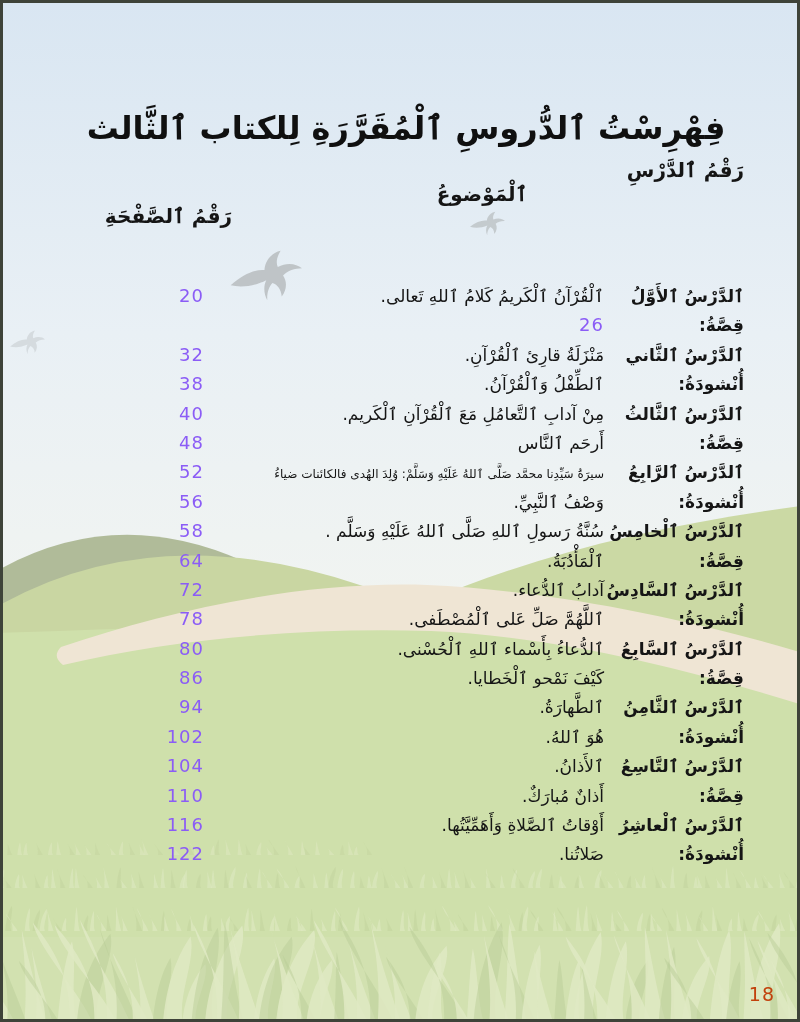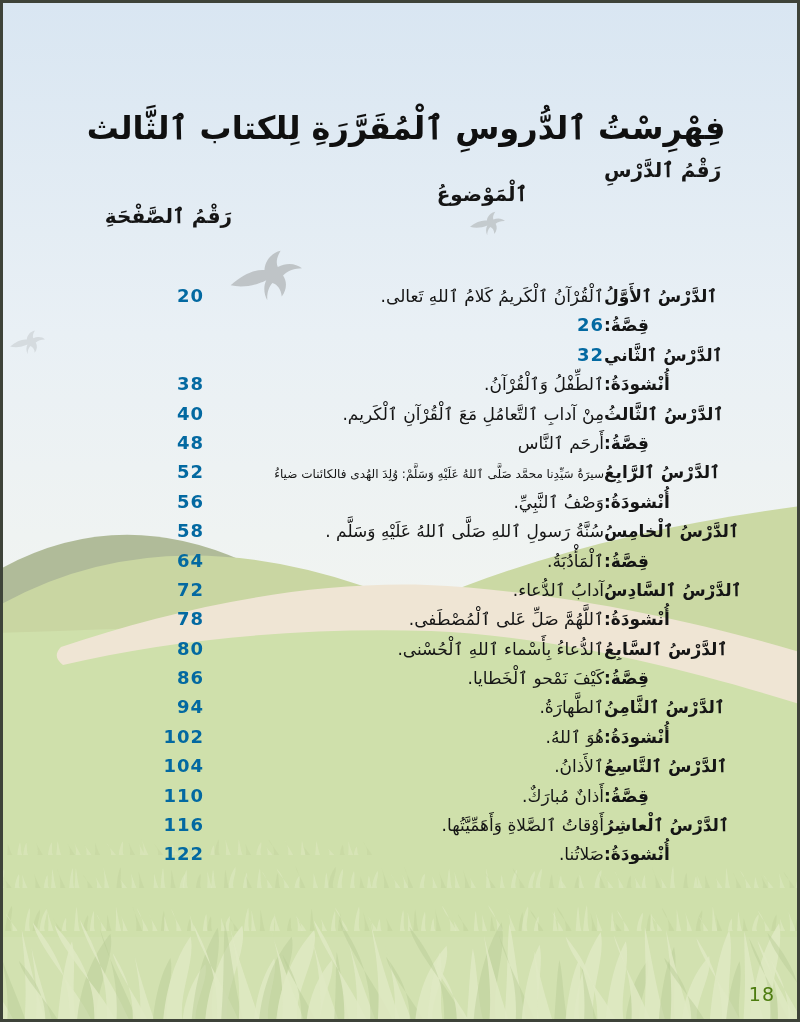--- a/index.html
+++ b/index.html
@@ -30,36 +30,36 @@
     position:absolute;top:84px;left:12px;right:0;
     text-align:center;direction:rtl;
     font-size:32px;font-weight:bold;line-height:1.3;
     color:#101010;
   }
   .toc{
     position:absolute;top:152px;right:53px;width:640px;
     direction:rtl;
   }
   .toc-header{display:flex;font-size:20px;font-weight:bold;height:30px;line-height:30px;}
-  .col-lesson{width:140px;text-align:left;white-space:nowrap;}
+  .col-lesson{width:140px;text-align:right;white-space:nowrap;}
   .col-topic{flex:1;text-align:right;white-space:nowrap;}
   .col-page{width:100px;text-align:right;white-space:nowrap;margin-top:46px;}
   .toc-header .col-topic{text-align:center;position:relative;left:78px;margin-top:24px;}
   .toc-header .col-page{text-align:center;position:relative;left:28px;}
 
   .toc-rows{margin-top:50px;}
   .toc-row{display:flex;height:29.4px;line-height:29.4px;align-items:baseline;}
   .cell-lesson{font-size:17px;font-weight:bold;}
   .cell-topic{font-size:17px;font-weight:normal;}
   .cell-topic.topic-small{font-size:12px;}
-  .cell-page{font-size:18px;font-weight:bold;letter-spacing:1px;color:#0369a1;}
+  .cell-page{font-size:18px;font-weight:normal;letter-spacing:1px;color:#8b5cf6;}
 
   .folio{
     position:absolute;right:22px;bottom:14px;
-    font-size:19px;color:#4d7c0f;letter-spacing:1px;
+    font-size:19px;color:#c2410c;letter-spacing:1px;
   }
 </style>
 </head>
 <body>
 
 <div class="page">
 
   <svg class="landscape" viewBox="0 0 794 1016" aria-hidden="true">
     <defs>
       <linearGradient id="sky" x1="0" y1="0" x2="0" y2="1">
@@ -403,20 +403,21 @@
     <div class="col-page   cell-page">20</div>
   </div>
 
   <div class="toc-row">
     <div class="col-lesson cell-lesson">قِصَّةُ:</div>
     <div class="col-page   cell-page">26</div>
   </div>
 
   <div class="toc-row">
     <div class="col-lesson cell-lesson">ٱلدَّرْسُ ٱلثَّاني</div>
+    <div class="col-topic  cell-topic">مَنْزَلَةُ قارِئ ٱلْقُرْآنِ.</div>
     <div class="col-page   cell-page">32</div>
   </div>
 
   <div class="toc-row">
     <div class="col-lesson cell-lesson">أُنْشودَةُ:</div>
     <div class="col-topic  cell-topic">ٱلطِّفْلُ وَٱلْقُرْآنُ.</div>
     <div class="col-page   cell-page">38</div>
   </div>
 
   <div class="toc-row">

